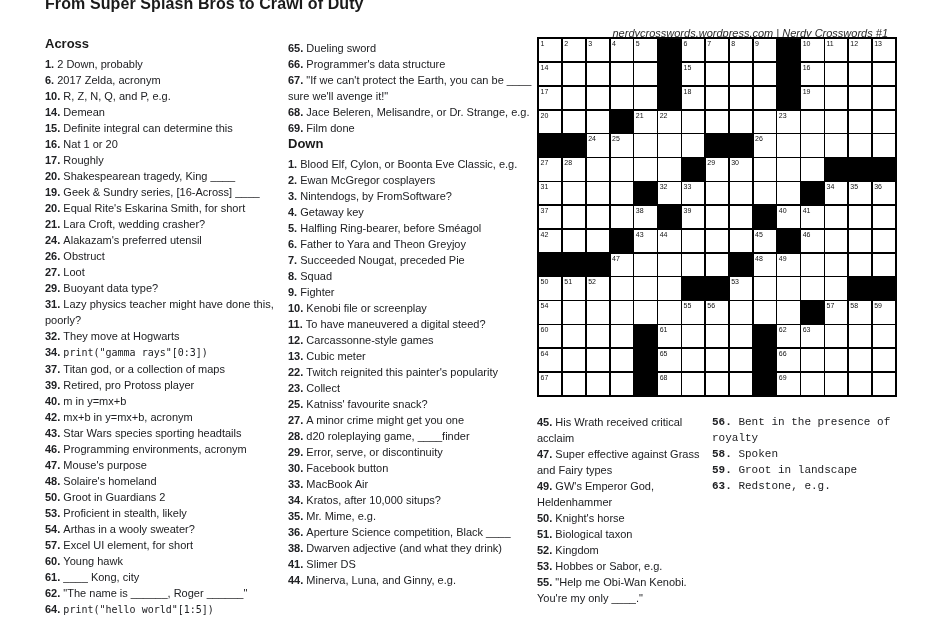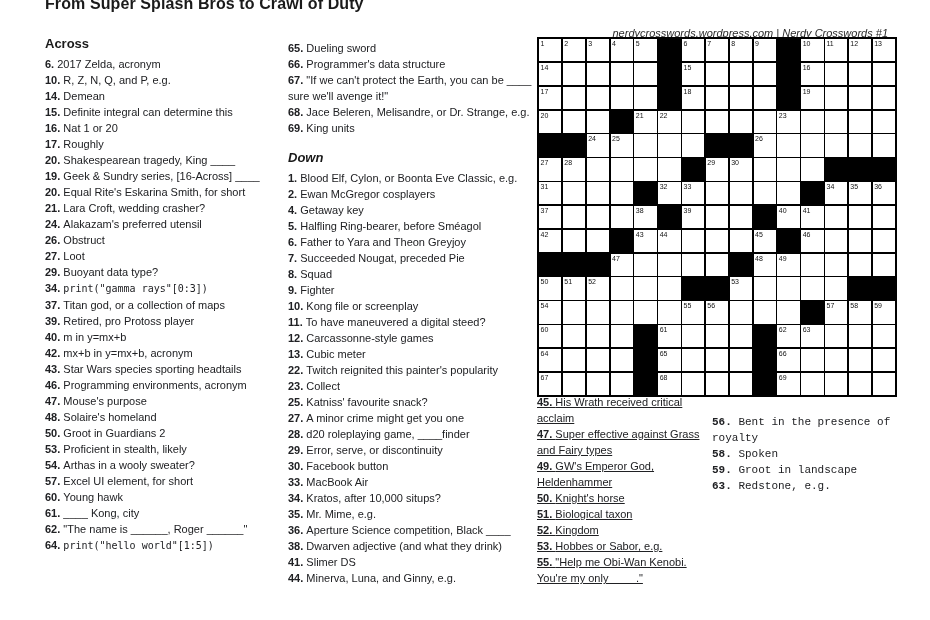--- a/index.html
+++ b/index.html
@@ -23,28 +23,28 @@
     right: 42px; top: -1px;
     font-size: 11px; font-style: italic; color: #2b2b2b;
     white-space: nowrap;
     margin-top: 28px;
   }
 
   
   .clue-col { line-height: 16px; }
   #col-across   { left: 45px;  top: 36px;  width: 240px; }
   #col-middle   { left: 288px; top: 40px;  width: 246px; }
-  #col-bottom-a { left: 537px; top: 394px; width: 163px; text-decoration: underline; }
+  #col-bottom-a { left: 537px; top: 414px; width: 163px; }
   #col-bottom-b { left: 712px; top: 414px; width: 216px; font-family: Liberation Mono, monospace; }
 
   .section-heading {
     font-size: 13px; font-weight: 700; color: #1a1a1a;
     line-height: 16px; margin: 0 0 4px 0;
   }
-  .down-heading-gap { margin-top: 14px; font-style: italic; }
+  .down-heading-gap { margin-top: 0; }
 
   .clue { font-size: 11px; }
   .clue .n { font-weight: 700; }
   .clue .mono {
     font-family: "DejaVu Sans Mono", monospace;
     font-size: 10px;
   }
 
   
   #grid {
@@ -67,34 +67,37 @@
 </style>
 </head>
 <body>
 
 <div class="abs" id="title">From Super Splash Bros to Crawl of Duty</div>
 <div class="abs" id="site">nerdycrosswords.wordpress.com | Nerdy Crosswords #1</div>
 
 <div class="abs clue-col" id="col-across">
   <div class="section-heading">Across</div>
   <div>
+      <div class="clue"><span class="n">1. </span><span class="t">2 Down, probably</span></div>
       <div class="clue"><span class="n">6. </span><span class="t">2017 Zelda, acronym</span></div>
       <div class="clue"><span class="n">10. </span><span class="t">R, Z, N, Q, and P, e.g.</span></div>
       <div class="clue"><span class="n">14. </span><span class="t">Demean</span></div>
       <div class="clue"><span class="n">15. </span><span class="t">Definite integral can determine this</span></div>
       <div class="clue"><span class="n">16. </span><span class="t">Nat 1 or 20</span></div>
       <div class="clue"><span class="n">17. </span><span class="t">Roughly</span></div>
       <div class="clue"><span class="n">20. </span><span class="t">Shakespearean tragedy, King ____</span></div>
       <div class="clue"><span class="n">19. </span><span class="t">Geek &amp; Sundry series, [16-Across] ____</span></div>
       <div class="clue"><span class="n">20. </span><span class="t">Equal Rite's Eskarina Smith, for short</span></div>
       <div class="clue"><span class="n">21. </span><span class="t">Lara Croft, wedding crasher?</span></div>
       <div class="clue"><span class="n">24. </span><span class="t">Alakazam's preferred utensil</span></div>
       <div class="clue"><span class="n">26. </span><span class="t">Obstruct</span></div>
       <div class="clue"><span class="n">27. </span><span class="t">Loot</span></div>
       <div class="clue"><span class="n">29. </span><span class="t">Buoyant data type?</span></div>
+      <div class="clue"><span class="n">31. </span><span class="t">Lazy physics teacher might have done this, poorly?</span></div>
+      <div class="clue"><span class="n">32. </span><span class="t">They move at Hogwarts</span></div>
       <div class="clue"><span class="n">34. </span><span class="mono">print("gamma rays"[0:3])</span></div>
       <div class="clue"><span class="n">37. </span><span class="t">Titan god, or a collection of maps</span></div>
       <div class="clue"><span class="n">39. </span><span class="t">Retired, pro Protoss player</span></div>
       <div class="clue"><span class="n">40. </span><span class="t">m in y=mx+b</span></div>
       <div class="clue"><span class="n">42. </span><span class="t">mx+b in y=mx+b, acronym</span></div>
       <div class="clue"><span class="n">43. </span><span class="t">Star Wars species sporting headtails</span></div>
       <div class="clue"><span class="n">46. </span><span class="t">Programming environments, acronym</span></div>
       <div class="clue"><span class="n">47. </span><span class="t">Mouse's purpose</span></div>
       <div class="clue"><span class="n">48. </span><span class="t">Solaire's homeland</span></div>
       <div class="clue"><span class="n">50. </span><span class="t">Groot in Guardians 2</span></div>
@@ -107,33 +110,34 @@
       <div class="clue"><span class="n">64. </span><span class="mono">print("hello world"[1:5])</span></div>
     </div>
 </div>
 
 <div class="abs clue-col" id="col-middle">
   <div>
       <div class="clue"><span class="n">65. </span><span class="t">Dueling sword</span></div>
       <div class="clue"><span class="n">66. </span><span class="t">Programmer's data structure</span></div>
       <div class="clue"><span class="n">67. </span><span class="t">"If we can't protect the Earth, you can be ____ sure we'll avenge it!"</span></div>
       <div class="clue"><span class="n">68. </span><span class="t">Jace Beleren, Melisandre, or Dr. Strange, e.g.</span></div>
-      <div class="clue"><span class="n">69. </span><span class="t">King units</span></div>
+      <div class="clue"><span class="n">69. </span><span class="t">Film done</span></div>
     </div>
   <div class="section-heading down-heading-gap">Down</div>
   <div>
       <div class="clue"><span class="n">1. </span><span class="t">Blood Elf, Cylon, or Boonta Eve Classic, e.g.</span></div>
       <div class="clue"><span class="n">2. </span><span class="t">Ewan McGregor cosplayers</span></div>
+      <div class="clue"><span class="n">3. </span><span class="t">Nintendogs, by FromSoftware?</span></div>
       <div class="clue"><span class="n">4. </span><span class="t">Getaway key</span></div>
       <div class="clue"><span class="n">5. </span><span class="t">Halfling Ring-bearer, before Sméagol</span></div>
       <div class="clue"><span class="n">6. </span><span class="t">Father to Yara and Theon Greyjoy</span></div>
       <div class="clue"><span class="n">7. </span><span class="t">Succeeded Nougat, preceded Pie</span></div>
       <div class="clue"><span class="n">8. </span><span class="t">Squad</span></div>
       <div class="clue"><span class="n">9. </span><span class="t">Fighter</span></div>
-      <div class="clue"><span class="n">10. </span><span class="t">Kong file or screenplay</span></div>
+      <div class="clue"><span class="n">10. </span><span class="t">Kenobi file or screenplay</span></div>
       <div class="clue"><span class="n">11. </span><span class="t">To have maneuvered a digital steed?</span></div>
       <div class="clue"><span class="n">12. </span><span class="t">Carcassonne-style games</span></div>
       <div class="clue"><span class="n">13. </span><span class="t">Cubic meter</span></div>
       <div class="clue"><span class="n">22. </span><span class="t">Twitch reignited this painter's popularity</span></div>
       <div class="clue"><span class="n">23. </span><span class="t">Collect</span></div>
       <div class="clue"><span class="n">25. </span><span class="t">Katniss' favourite snack?</span></div>
       <div class="clue"><span class="n">27. </span><span class="t">A minor crime might get you one</span></div>
       <div class="clue"><span class="n">28. </span><span class="t">d20 roleplaying game, ____finder</span></div>
       <div class="clue"><span class="n">29. </span><span class="t">Error, serve, or discontinuity</span></div>
       <div class="clue"><span class="n">30. </span><span class="t">Facebook button</span></div>

